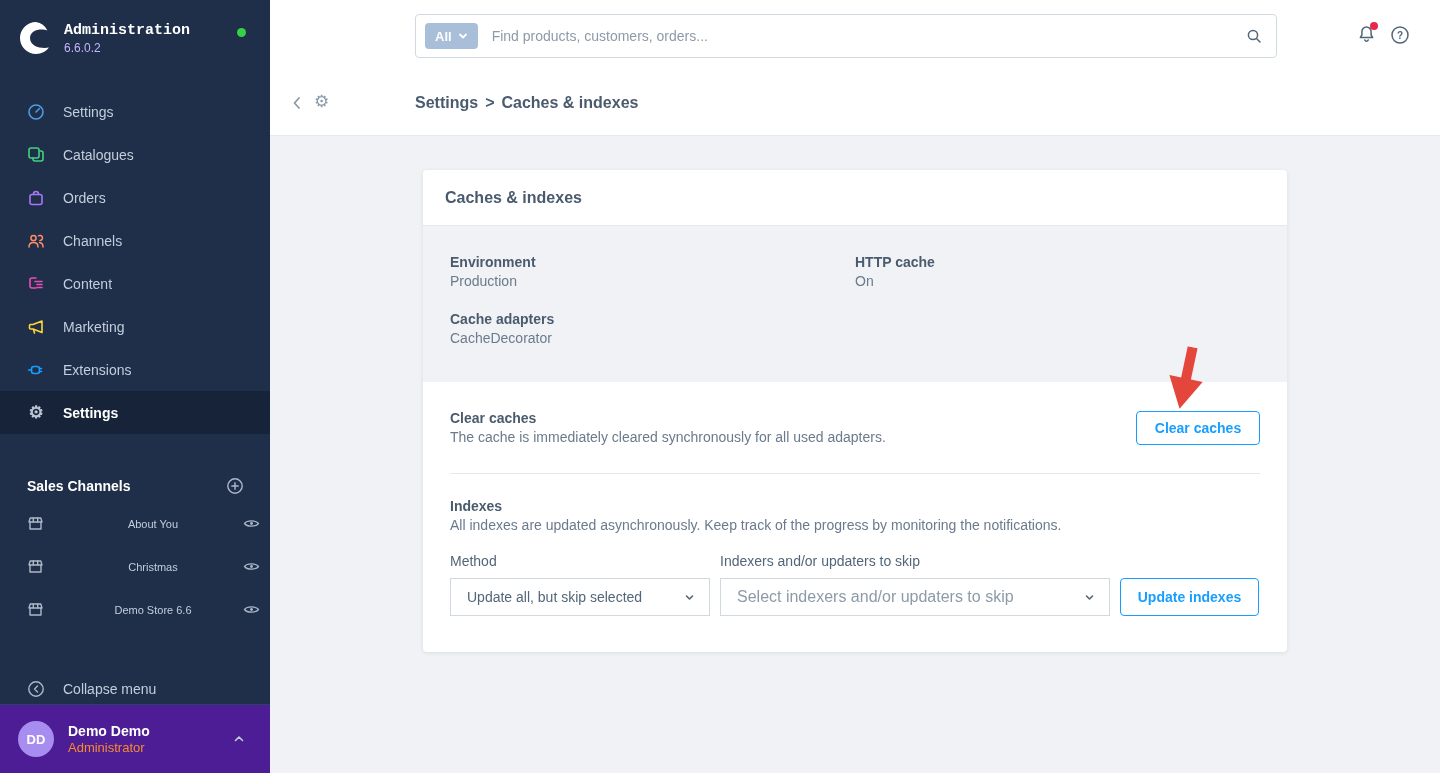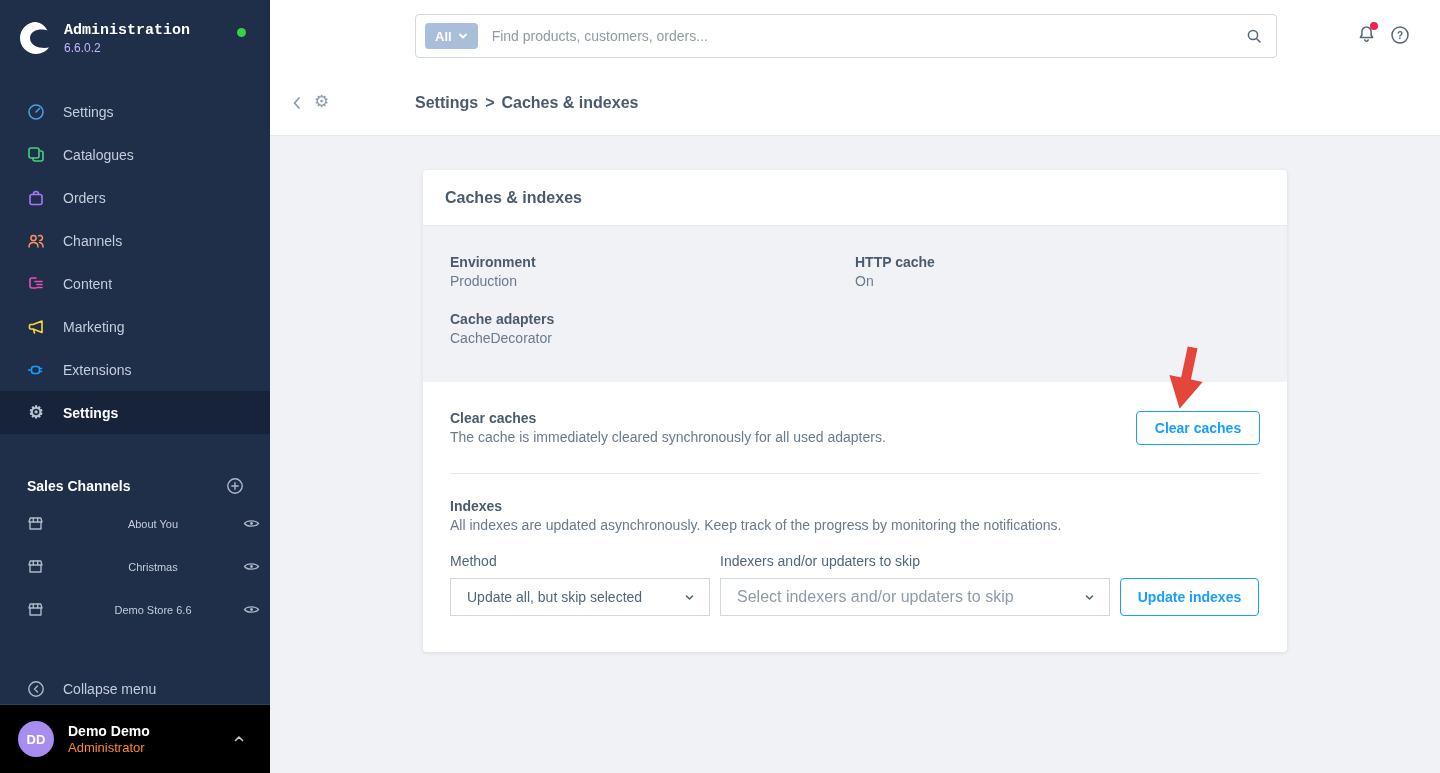--- a/index.html
+++ b/index.html
@@ -21,21 +21,21 @@
 
   .sc-header { display:flex; align-items:center; justify-content:space-between; padding:0 26px 0 27px; margin-top:36px; height:32px; }
   .sc-title { color:#ffffff; font-weight:bold; font-size:14px; }
   .sc-item { display:flex; align-items:center; height:43px; padding:0 10px 0 27px; font-size:11px; cursor:pointer;text-align:center; }
   .sc-item .nicon { width:17px; height:17px; margin-right:19px; flex:0 0 17px; }
   .sc-item .sc-label { flex:1; }
 
   .collapse-row { display:flex; align-items:center; height:43px; padding-left:27px; margin-top:36px; font-size:14px; cursor:pointer; }
   .collapse-row .nicon { width:18px; height:18px; margin-right:18px; }
 
-  .user-area { position:absolute; left:0; bottom:0; width:270px; height:69px; background:#000000; border-top:1px solid #2e415e; display:flex; align-items:center; padding:0 24px 0 18px; }
+  .user-area { position:absolute; left:0; bottom:0; width:270px; height:69px; background:#4c1d95; border-top:1px solid #2e415e; display:flex; align-items:center; padding:0 24px 0 18px; }
   .avatar { width:36px; height:36px; border-radius:50%; background:#a78df0; color:#ffffff; font-weight:bold; font-size:13px; display:flex; align-items:center; justify-content:center; }
   .user-text { margin-left:14px; flex:1; }
   .user-name { color:#ffffff; font-weight:bold; font-size:14px; }
   .user-role { color:#f98a2c; font-size:13px; margin-top:1px; }
 
   
   .topbar { position:absolute; left:270px; top:0; width:1170px; height:72px; background:#ffffff; }
   .searchbox { position:absolute; left:145px; top:14px; width:862px; height:44px; background:#ffffff; border:1px solid #d1d9e0; border-radius:4px; display:flex; align-items:center; padding:0 14px 0 9px; }
   .scope-badge { background:#a9bed8; color:#ffffff; font-weight:bold; font-size:13px; border-radius:4px; height:26px; padding:0 10px; display:flex; align-items:center; gap:6px; cursor:pointer; }
   .search-input { border:none; outline:none; flex:1; margin-left:14px; font-size:14px; color:#52667a; font-family:"Liberation Sans", sans-serif; background:transparent; }

